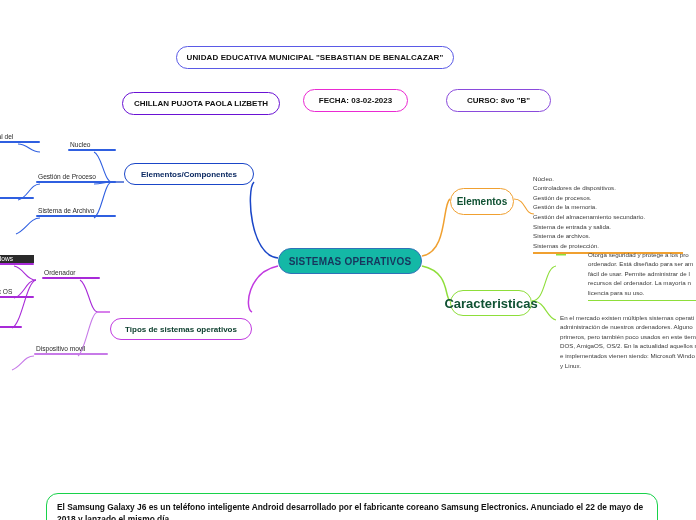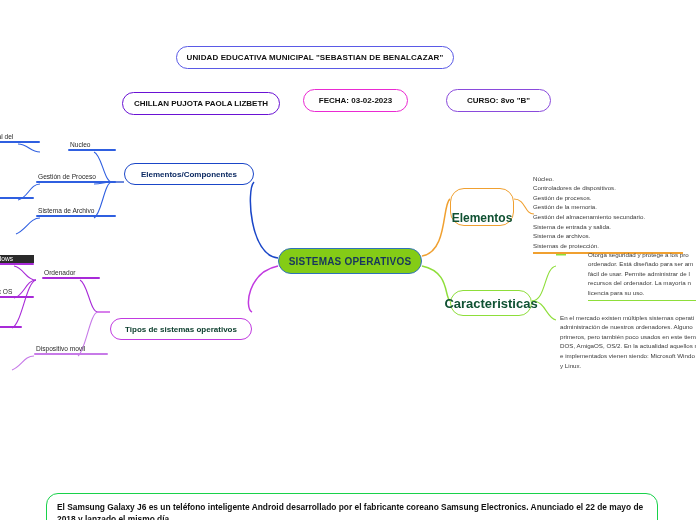--- a/index.html
+++ b/index.html
@@ -20,28 +20,28 @@
 
   
   #n-school{left:176px;top:46px;width:278px;height:23px;border-color:#5a5ae6;color:#111111;font-size:8px;letter-spacing:.1px;}
   #n-student{left:122px;top:92px;width:158px;height:23px;border-color:#6a12d4;color:#111111;font-size:8px;}
   #n-date{left:303px;top:89px;width:105px;height:23px;border-color:#ea2ad2;color:#111111;font-size:8px;}
   #n-course{left:446px;top:89px;width:105px;height:23px;border-color:#8a4adc;color:#111111;font-size:8px;}
 
   
   #n-center{
     left:278px;top:248px;width:144px;height:26px;
-    border:1.6px solid #2e72b8;background:#84cc16;color:#17365d;
+    border:1.6px solid #2e72b8;background:#14b8a6;color:#17365d;
     font-size:10px;border-radius:14px;letter-spacing:.2px;
   }
 
   
   #n-elementos-comp{left:124px;top:163px;width:130px;height:22px;border-color:#1a46c8;color:#0c2a63;font-size:8px;}
   #n-tipos{left:110px;top:301px;width:142px;height:22px;border-color:#c13ae0;color:#0f4030;font-size:8px;margin-top:17px;}
-  #n-elementos{left:450px;top:188px;width:64px;height:38px;border-color:#f0a030;color:#0f5132;font-size:12px;align-items:flex-end;}
+  #n-elementos{left:450px;top:188px;width:64px;height:27px;border-color:#f0a030;color:#0f5132;font-size:10px;}
   #n-caract{left:450px;top:290px;width:82px;height:26px;border-color:#8ede3a;color:#0f5132;font-size:13px;}
 
   
   #n-consultar{left:88px;top:441px;width:320px;height:22px;border-color:#3ad44a;color:#111111;font-size:8px;}
   #n-samsung{
     left:46px;top:493px;width:612px;height:46px;border-color:#18d24a;color:#111111;
     font-size:8.4px;justify-content:flex-start;align-items:flex-start;
     padding:7px 10px;white-space:normal;line-height:1.45;border-radius:12px;
   }
 

